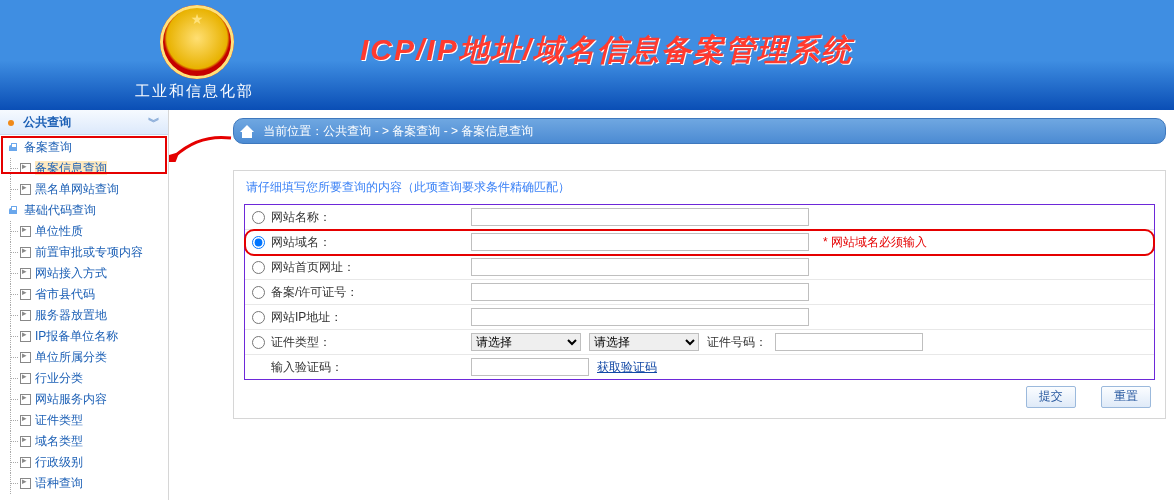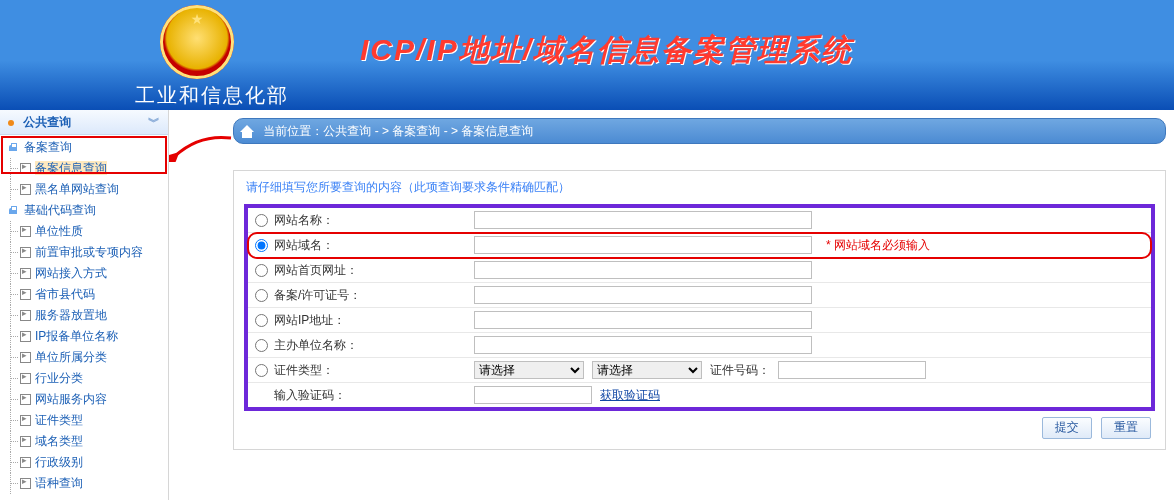--- a/index.html
+++ b/index.html
@@ -1,21 +1,21 @@
 <!DOCTYPE html>
 <html><head>
 <meta charset="utf-8">
 <style>
   html,body{margin:0;padding:0;font-family:"Microsoft YaHei",SimSun,Arial,sans-serif;font-size:12px;color:#333;background:#fff;}
   .page{width:1174px;height:500px;position:relative;overflow:hidden;}
   
   .header{height:110px;background:linear-gradient(to bottom,#3f8ee2 0%,#3f8ee2 55%,#0a4eb5 100%);position:relative;color:#fff;}
   .header .emblem{position:absolute;left:160px;top:5px;width:74px;height:74px;border-radius:50%;background:radial-gradient(circle at 50% 45%,#ffdf73 0%,#e8b200 55%,#c40000 60%,#c40000 100%);box-shadow:inset 0 0 0 3px #ffe27a;}
   .header .emblem::after{content:"★";position:absolute;left:0;right:0;top:6px;text-align:center;font-size:14px;color:#ffe27a;}
-  .header .ministry{position:absolute;left:135px;top:82px;font-size:20px;letter-spacing:2px;color:#fff;}
+  .header .ministry{position:absolute;left:135px;top:82px;font-size:15px;letter-spacing:2px;color:#fff;}
   .header .title{position:absolute;left:360px;top:30px;font-size:30px;font-weight:bold;font-style:italic;color:#ff3a2f;letter-spacing:2px;text-shadow:1px 1px 0 #fff;}
   
   .body{display:flex;height:390px;}
   .sidebar{width:168px;border-right:1px solid #d6d6d6;background:#fff;position:relative;}
   .group-head{height:24px;line-height:24px;background:linear-gradient(#f6faff,#dce9fb);border-bottom:1px solid #c9d9ee;padding-left:8px;color:#1b5fb5;font-weight:bold;position:relative;}
   .group-head .collapse-icon{float:right;margin-right:8px;color:#8fb0da;}
   .bullet{display:inline-block;width:6px;height:6px;border-radius:50%;background:#f08a19;margin-right:6px;vertical-align:middle;}
   .tree{padding:2px 0 6px 0;}
   .node{padding:2px 0 2px 8px;}
   .node .disc-icon{display:inline-block;width:12px;height:12px;vertical-align:middle;position:relative;}
@@ -34,34 +34,34 @@
   
   .content{flex:1;position:relative;padding-left:64px;}
   .arrow{position:absolute;left:0;top:22px;width:64px;height:30px;pointer-events:none;}
   .arrow svg{display:block;}
   .crumb-bar{height:24px;margin-top:8px;margin-right:8px;background:linear-gradient(#6fa7e1,#4c8bd3);border:1px solid #3e78bd;color:#fff;line-height:24px;padding-left:6px;border-radius:10px;}
   .crumb-bar .home-icon{display:inline-block;width:14px;height:14px;vertical-align:middle;margin-right:6px;position:relative;}
   .crumb-bar .home-icon::before{content:"";position:absolute;left:2px;top:6px;width:10px;height:7px;background:#fff;}
   .crumb-bar .home-icon::after{content:"";position:absolute;left:0;top:0;width:0;height:0;border-left:7px solid transparent;border-right:7px solid transparent;border-bottom:7px solid #fff;}
   .form-wrap{margin:26px 8px 0 0;border:1px solid #d6d6d6;background:#fff;padding:8px 10px 10px 10px;}
   .form-title{color:#3b82f6;margin:0 0 8px 2px;}
-  .inner{border:4px solid #6d28d9;}
+  .inner{border:1px solid #6d28d9;}
   .row{display:flex;align-items:center;border-bottom:1px solid #e8e8e8;height:24px;}
   .row:last-child{border-bottom:none;}
   .cell-radio{width:24px;text-align:center;}
   .cell-label{width:200px;padding-left:2px;}
   .cell-input{flex:1;display:flex;align-items:center;gap:8px;}
   .cell-input input[type=text]{border:1px solid #bfbfbf;height:16px;padding:0 3px;font-size:12px;}
   .wide{width:330px;}
   .cell-input select{border:1px solid #bfbfbf;height:18px;font-size:12px;}
   .req{color:#e50000;margin-left:6px;}
   .row.hl{outline:2px solid #e50000;outline-offset:-1px;border-radius:9px;}
   .link{color:#1248a5;text-decoration:underline;cursor:pointer;}
   .btn-row{text-align:right;padding:6px 4px 0 0;}
-  .btn{display:inline-block;min-width:48px;height:20px;line-height:18px;background:linear-gradient(#fbfdff,#dfeaf8);border:1px solid #9bb9dc;border-radius:2px;color:#2a5aa0;text-align:center;cursor:pointer;margin-left:6px;font-size:12px;}
+  .btn{display:inline-block;min-width:48px;height:20px;line-height:18px;background:linear-gradient(#fbfdff,#dfeaf8);border:1px solid #9bb9dc;border-radius:2px;color:#2a5aa0;text-align:center;cursor:pointer;margin-left:22px;font-size:12px;}
 </style>
 </head>
 <body>
 <div class="page">
 
   <div class="header">
     <div class="emblem"></div>
     <div class="ministry">工业和信息化部</div>
     <div class="title">ICP/IP地址/域名信息备案管理系统</div>
   </div>
@@ -147,27 +147,20 @@
             </div>
             <div class="row">
               <div class="cell-radio"><input type="radio" name="q" style=""></div>
               <div class="cell-label">网站IP地址：</div>
               <div class="cell-input">
                 <input type="text" class="wide" style="">
               </div>
             </div>
             <div class="row">
               <div class="cell-radio"><input type="radio" name="q" style=""></div>
-              <div class="cell-label">主办单位名称：</div>
-              <div class="cell-input">
-                <input type="text" class="wide" style="">
-              </div>
-            </div>
-            <div class="row">
-              <div class="cell-radio"><input type="radio" name="q" style=""></div>
               <div class="cell-label">证件类型：</div>
               <div class="cell-input">
                 <select style="width: 110px;"><option>请选择</option></select>
                 <select style="width: 110px;"><option>请选择</option></select>
                 <span>证件号码：</span>
                 <input type="text" style="width: 140px;">
               </div>
             </div>
             <div class="row">
               <div class="cell-radio"></div>

